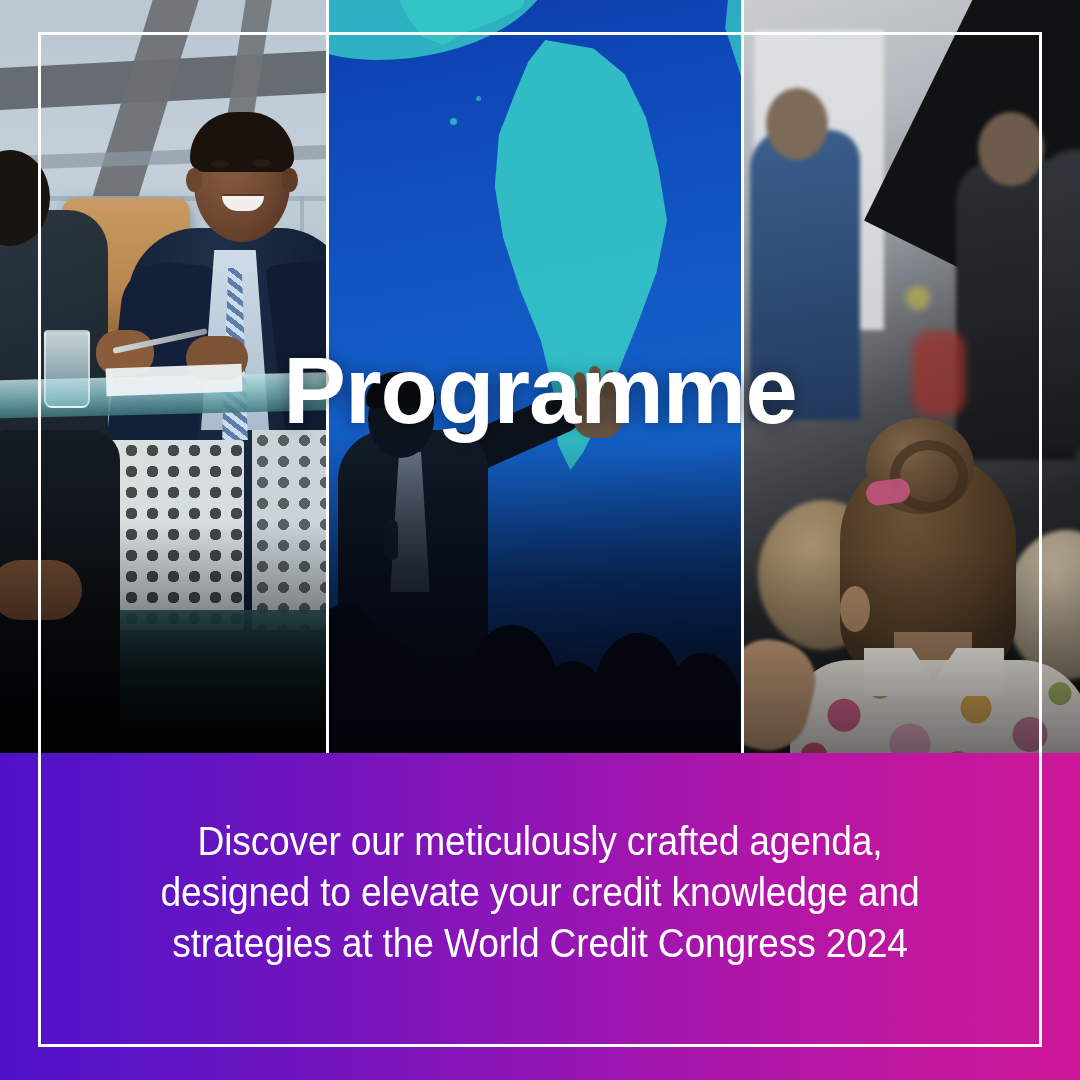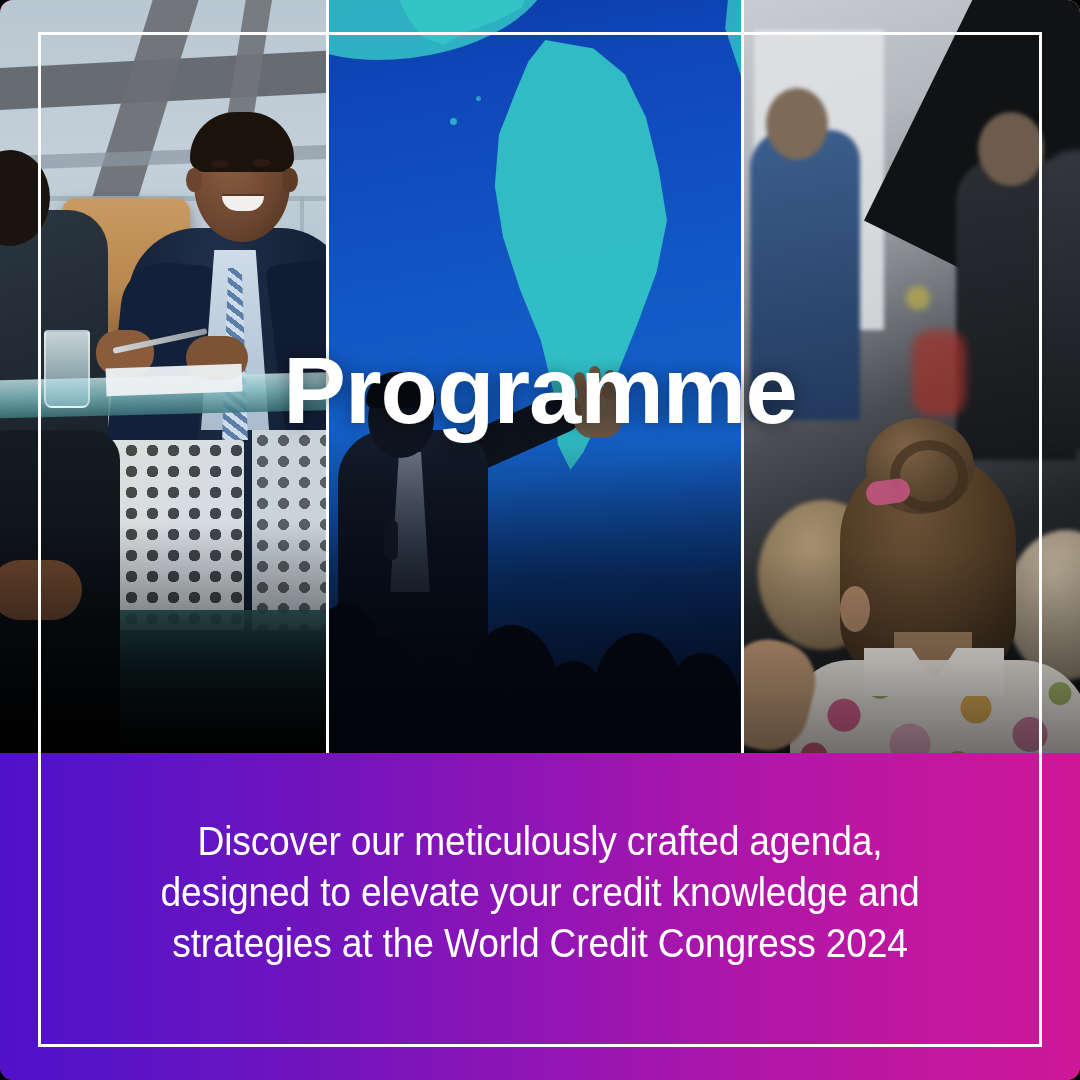--- a/index.html
+++ b/index.html
@@ -2,21 +2,20 @@
 <html><head>
 <meta charset="utf-8">
 <title>Programme</title>
 <style>
   html,body{margin:0;padding:0;background:#000;}
   body{font-family:"Liberation Sans","DejaVu Sans",sans-serif;}
 
   #poster{
     position:relative;width:1080px;height:1080px;overflow:hidden;
     background:#b91c1c;
-    border-radius:13px;
   }
 
   
   .collage{position:absolute;left:0;top:0;width:1080px;height:753px;overflow:hidden;display:flex;}
   .panel{position:relative;overflow:hidden;height:100%;}
   .p1{width:326px;}
   .p2{width:418px;}
   .p3{width:336px;}
   .divider{position:absolute;top:0;height:100%;width:3px;background:#ffffff;z-index:40;}
   .div1{left:326px;}

